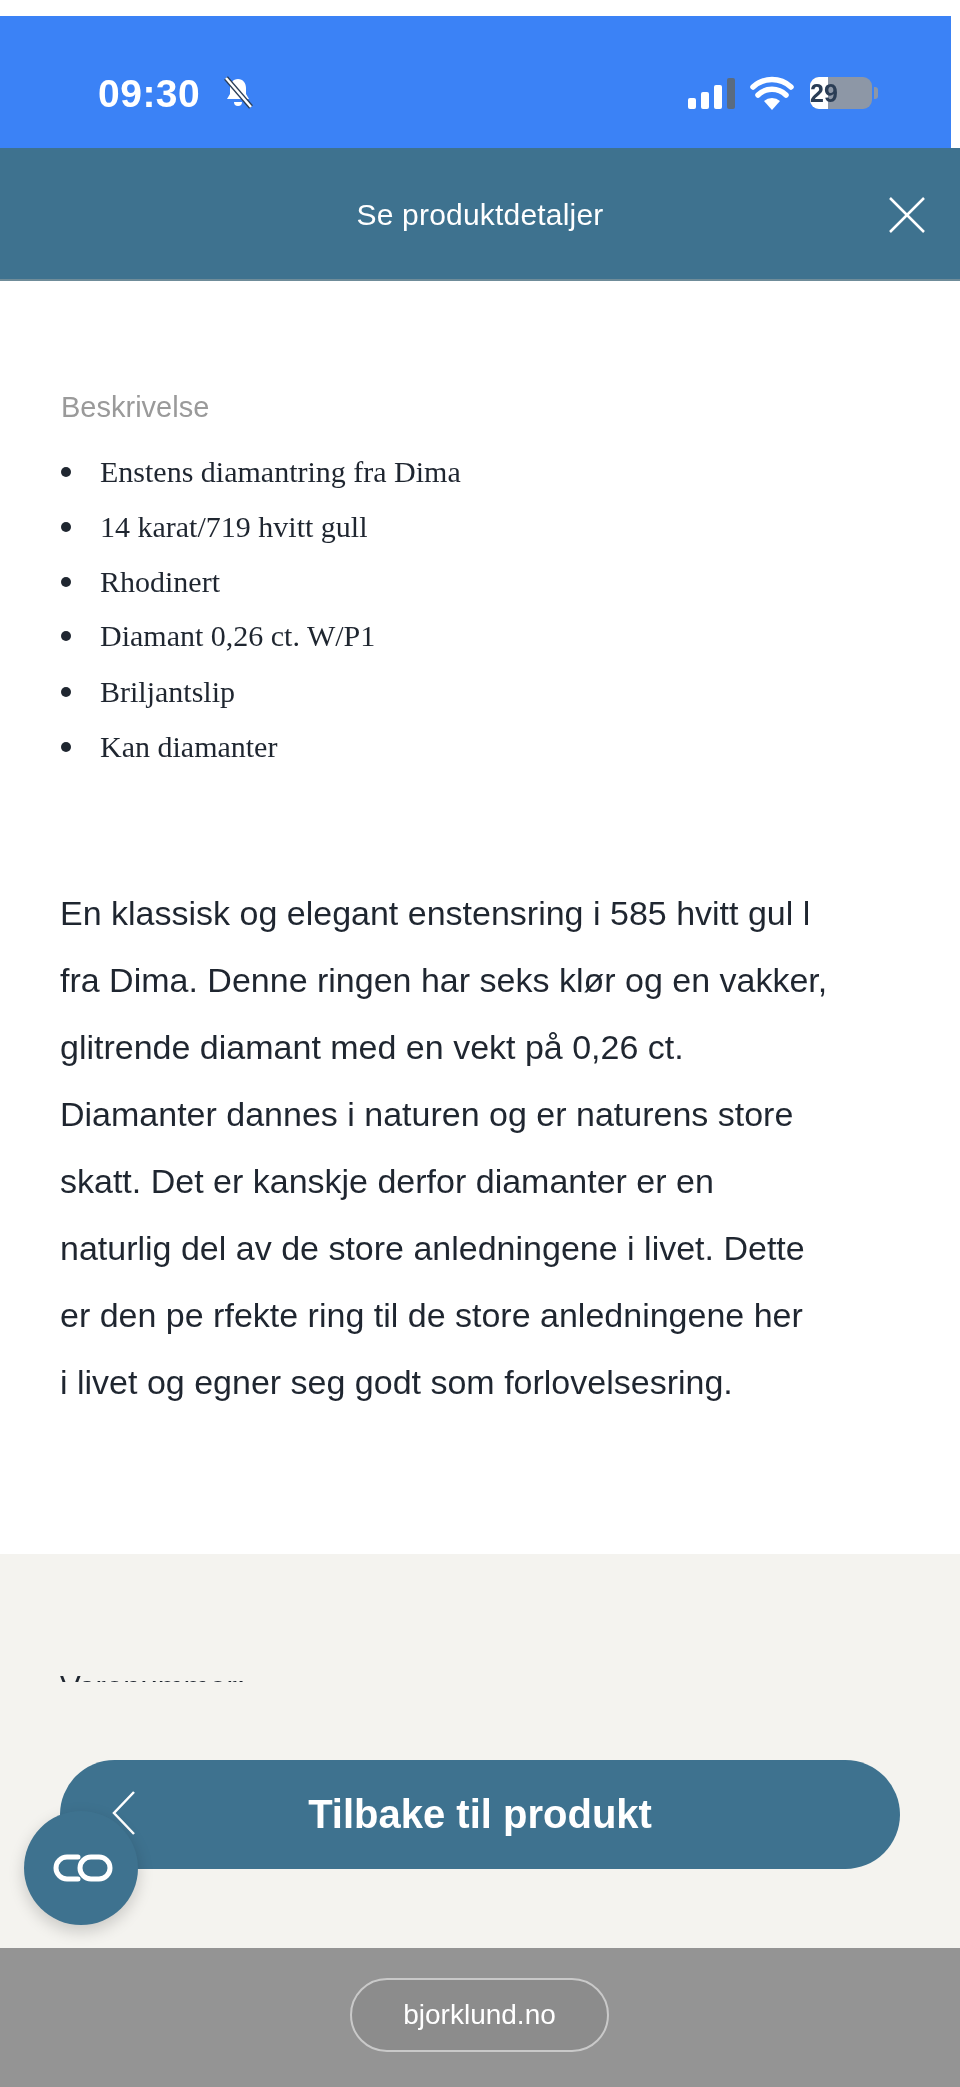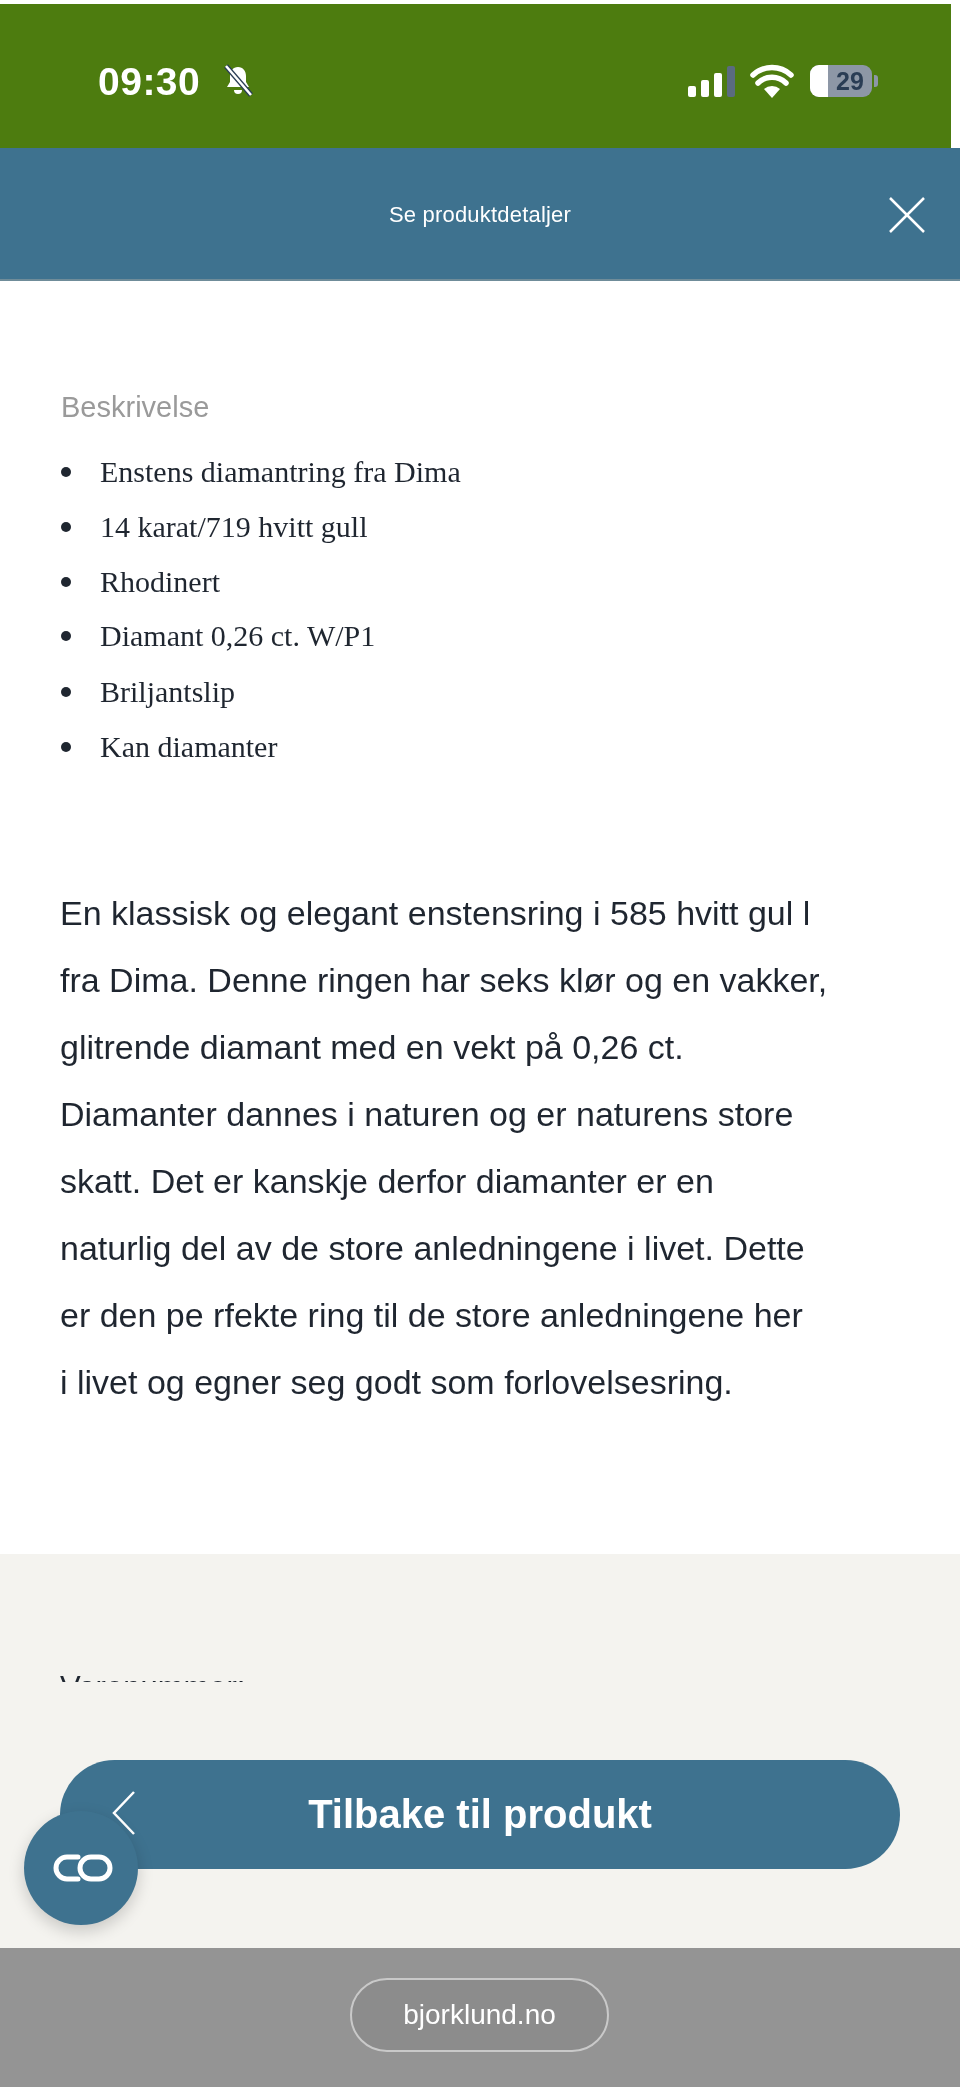--- a/index.html
+++ b/index.html
@@ -1,30 +1,30 @@
 <!DOCTYPE html>
 <html><head>
 <meta charset="utf-8">
 <style>
   * { box-sizing: border-box; margin: 0; padding: 0; }
   html, body { width: 960px; height: 2087px; overflow: hidden; background: #ffffff; }
   body { position: relative; font-family: "Liberation Sans", "DejaVu Sans", sans-serif; color: #1f2630; }
 
-  .status-bar { position: absolute; left: 0; top: 4px; width: 951px; height: 148px; background: #4d7c0f; }
+  .status-bar { position: absolute; left: 0; top: 16px; width: 951px; height: 148px; background: #3b82f6; }
   .status-time { position: absolute; left: 98px; top: 56px; font-size: 39px; font-weight: 700; color: #ffffff; letter-spacing: 0.5px; line-height: 44px; }
   .bell-icon { position: absolute; left: 222px; top: 60px; width: 32px; height: 34px; }
   .signal-icon { position: absolute; left: 688px; top: 62px; width: 47px; height: 31px; }
   .wifi-icon { position: absolute; left: 750px; top: 60px; width: 44px; height: 34px; }
   .battery { position: absolute; left: 810px; top: 61px; width: 62px; height: 32px; border-radius: 9px; background: #8d97a6; overflow: hidden; }
   .battery-fill { position: absolute; left: 0; top: 0; height: 100%; background: #ffffff; }
-  .battery-text { position: absolute; left: 0; top: 0; width: 100%; height: 100%; text-align: center; font-size: 25px; font-weight: 700; line-height: 32px; color: #2a3d55; padding-left: 18px; }
+  .battery-text { position: absolute; left: 0; top: 0; width: 100%; height: 100%; font-size: 25px; font-weight: 700; line-height: 32px; color: #2a3d55; }
   .battery-nub { position: absolute; left: 874px; top: 71px; width: 4px; height: 12px; border-radius: 0 3px 3px 0; background: #8d97a6; }
 
   .modal-header { position: absolute; left: 0; top: 148px; width: 960px; height: 133px; background: #3e728f; border-bottom: 2px solid #6f8c99; }
-  .modal-title { position: absolute; left: 0; top: 0; width: 960px; height: 149px; line-height: 133px; text-align: center; font-size: 22px; color: #ffffff; letter-spacing: 0.2px; }
+  .modal-title { position: absolute; left: 0; top: 0; width: 960px; height: 149px; line-height: 133px; text-align: center; font-size: 30px; color: #ffffff; letter-spacing: 0.2px; }
   .close-button { position: absolute; left: 880px; top: 40px; width: 54px; height: 54px; cursor: pointer; }
 
   .content { position: absolute; left: 0; top: 283px; width: 960px; height: 1271px; background: #ffffff; }
   .desc-label { position: absolute; left: 61px; top: 108px; font-size: 29px; color: #9a9a9a; line-height: 32px; text-align: center; }
   .bullets { position: absolute; left: 0; top: 0; }
   .bullet-item { position: absolute; left: 100px; font-size: 30px; line-height: 36px; color: #1f2630; white-space: nowrap; font-family: Liberation Serif, serif; }
   .bullet-dot { position: absolute; left: 61px; width: 10px; height: 10px; border-radius: 50%; background: #1f2630; }
   .para-line { position: absolute; left: 60px; font-size: 34px; line-height: 40px; color: #1f2630; white-space: nowrap; }
 
   .info-panel { position: absolute; left: 0; top: 1554px; width: 960px; height: 394px; background: #f4f3ef; overflow: hidden; }

